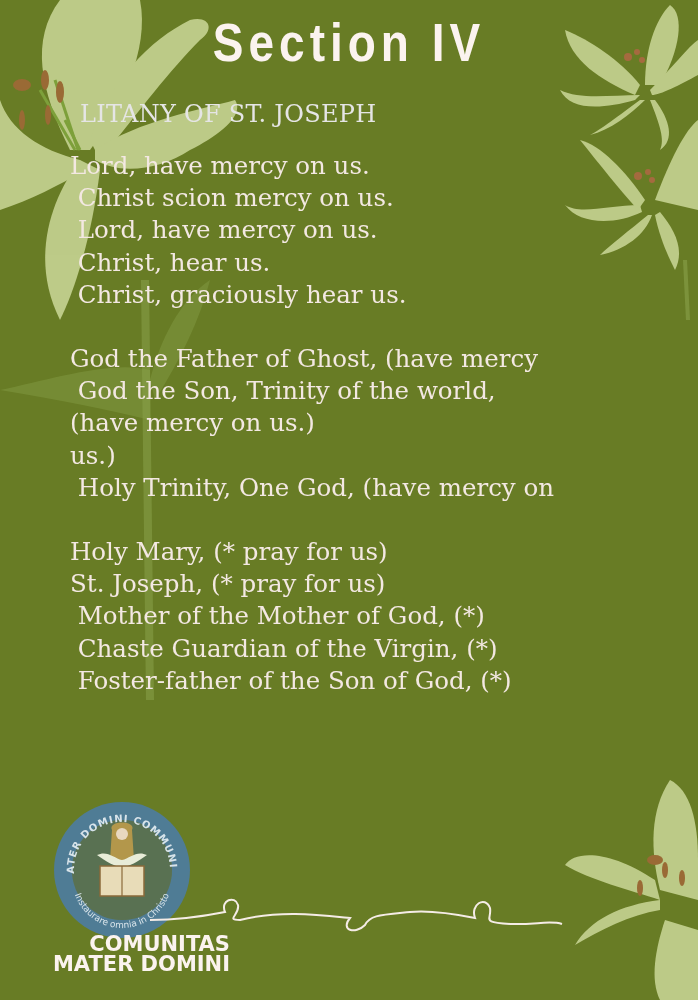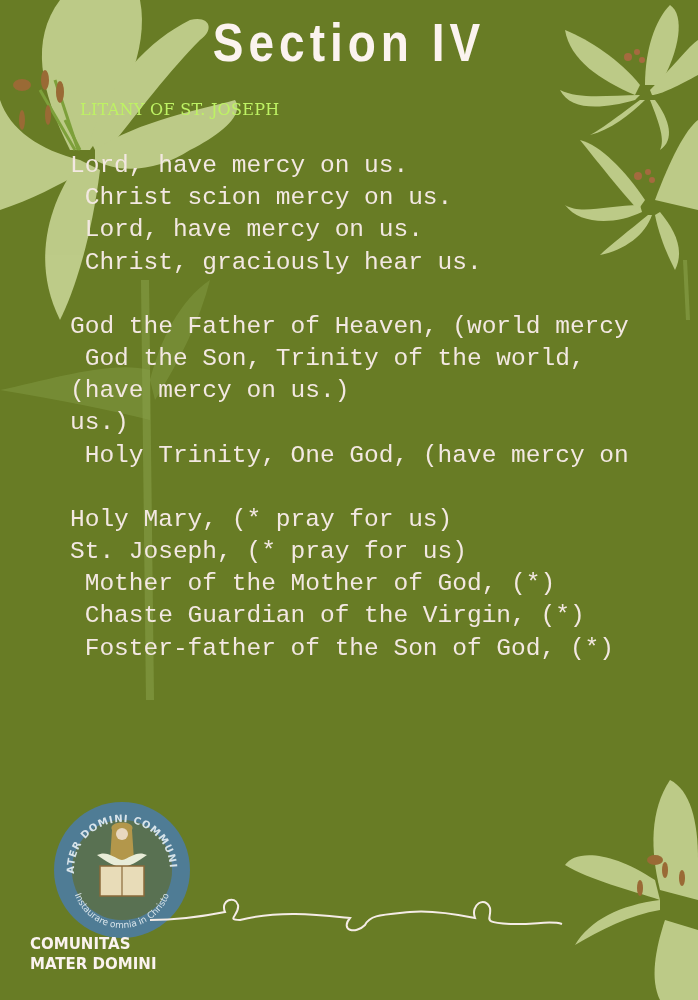--- a/index.html
+++ b/index.html
@@ -12,33 +12,33 @@
     }
     .deco { position:absolute; pointer-events:none; }
     .title {
       position:absolute; top:12px; left:0; width:698px; text-align:center;
       font-family:"Liberation Sans", sans-serif; font-weight:bold;
       font-size:46px; letter-spacing:5px; color:#fbf3ef;
       transform:scaleY(1.15); transform-origin:top center;
     }
     .subtitle {
       position:absolute; top:100px; left:80px;
-      font-family:"DejaVu Serif", serif; font-size:16px; color:#bef264;
+      font-family:"DejaVu Serif", serif; font-size:24px; color:#e5e5e5;
       letter-spacing:0.3px;
     }
     .litany {
       position:absolute; top:150px; left:70px; width:600px;
       font-size:24.5px; line-height:32.2px; color:#f3e8e2;
       font-family:"DejaVu Serif", serif;
     }
-    .line { white-space:pre;font-family:Liberation Mono, monospace; }
+    .line { white-space:pre; }
     .gap { height:32px; }
     .logo-text {
-      position:absolute; top:934px; left:30px; width:200px; text-align:left;
-      font-family:"DejaVu Sans", sans-serif; font-weight:bold; font-size:15px;
+      position:absolute; top:934px; left:30px; width:200px; text-align:right;
+      font-family:"DejaVu Sans", sans-serif; font-weight:bold; font-size:21px;
       line-height:20px; color:#fbf3ef;
     }
   </style>
 </head>
 <body>
 
 <svg class="deco" style="left:0;top:0" width="250" height="330" viewBox="0 0 250 330">
   <g fill="#c4d190" opacity="0.92">
     <path d="M70 150 C40 90 30 40 60 0 L140 0 C150 50 120 110 90 150 Z"></path>
     <path d="M90 140 C110 80 150 40 190 20 C210 15 215 30 200 40 C170 70 140 110 100 160 Z"></path>
@@ -106,23 +106,24 @@
   </g>
 </svg>
 
 <div class="title">Section IV</div>
 <div class="subtitle">LITANY OF  ST. JOSEPH</div>
 
 <div class="litany">
   <div class="line">Lord, have mercy on us.</div>
   <div class="line"> Christ scion mercy on us.</div>
   <div class="line"> Lord, have mercy on us.</div>
+  <div class="line"> Christ, hear us.</div>
   <div class="line"> Christ, graciously hear us.</div>
   <div class="gap"></div>
-  <div class="line">God the Father of Heaven, (world mercy</div>
+  <div class="line">God the Father of Ghost, (have mercy</div>
   <div class="line"> God the Son, Trinity of the world,</div>
   <div class="line">(have mercy on us.)</div>
   <div class="line">us.)</div>
   <div class="line"> Holy Trinity, One God, (have mercy on</div>
   <div class="gap"></div>
   <div class="line">Holy Mary, (* pray for us)</div>
   <div class="line">St. Joseph, (* pray for us)</div>
   <div class="line"> Mother of the Mother of God, (*)</div>
   <div class="line"> Chaste Guardian of the Virgin, (*)</div>
   <div class="line"> Foster-father of the Son of God, (*)</div>

